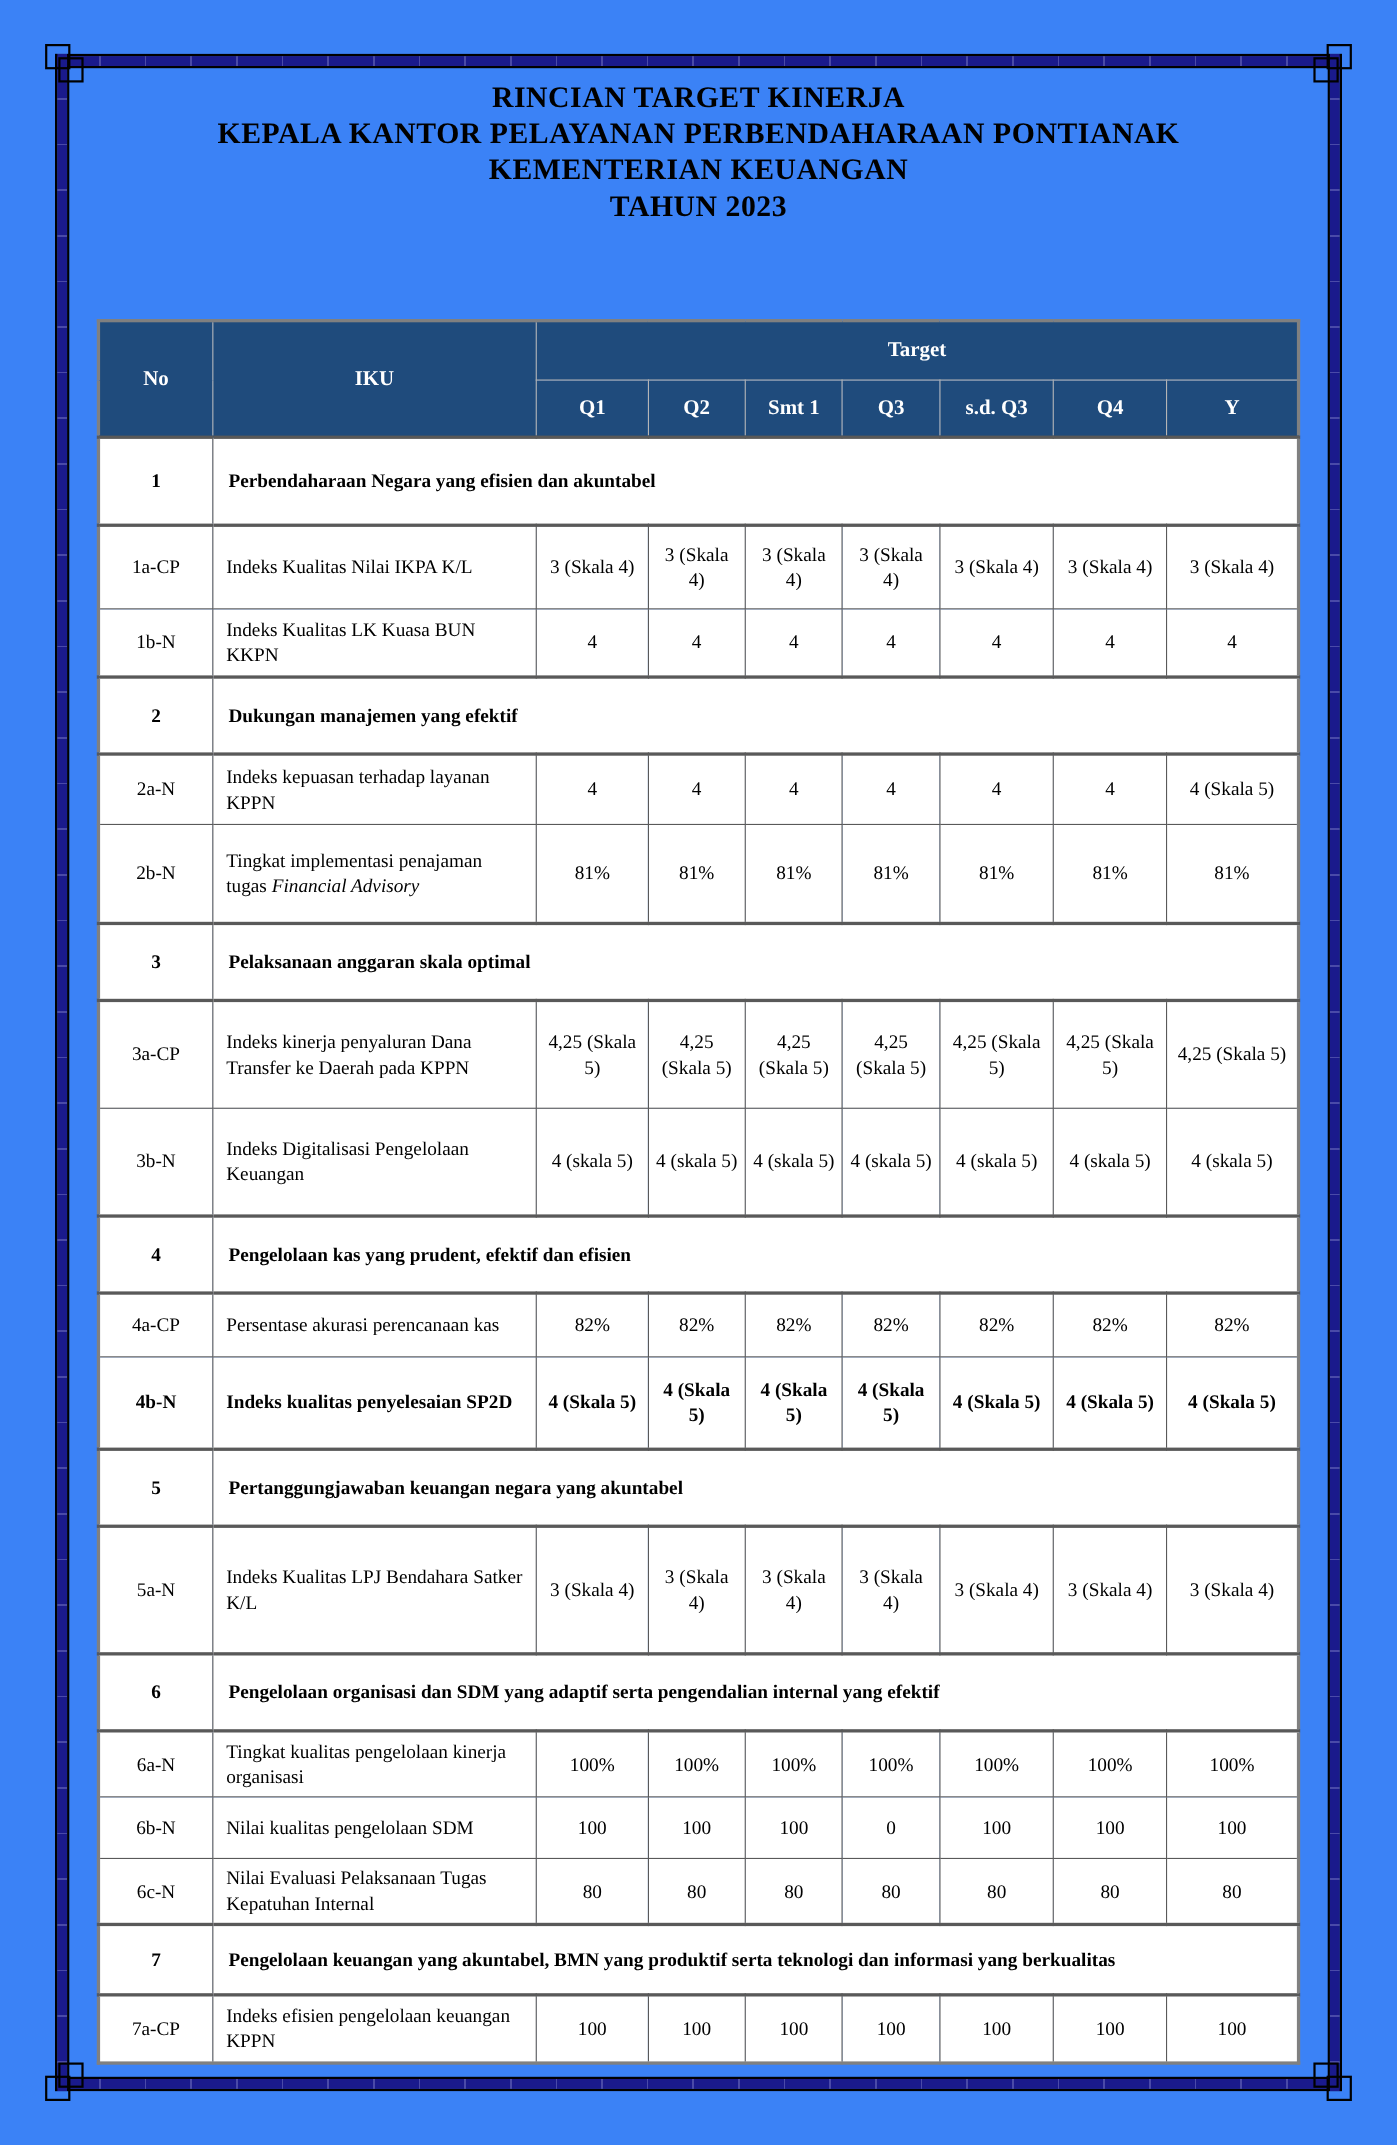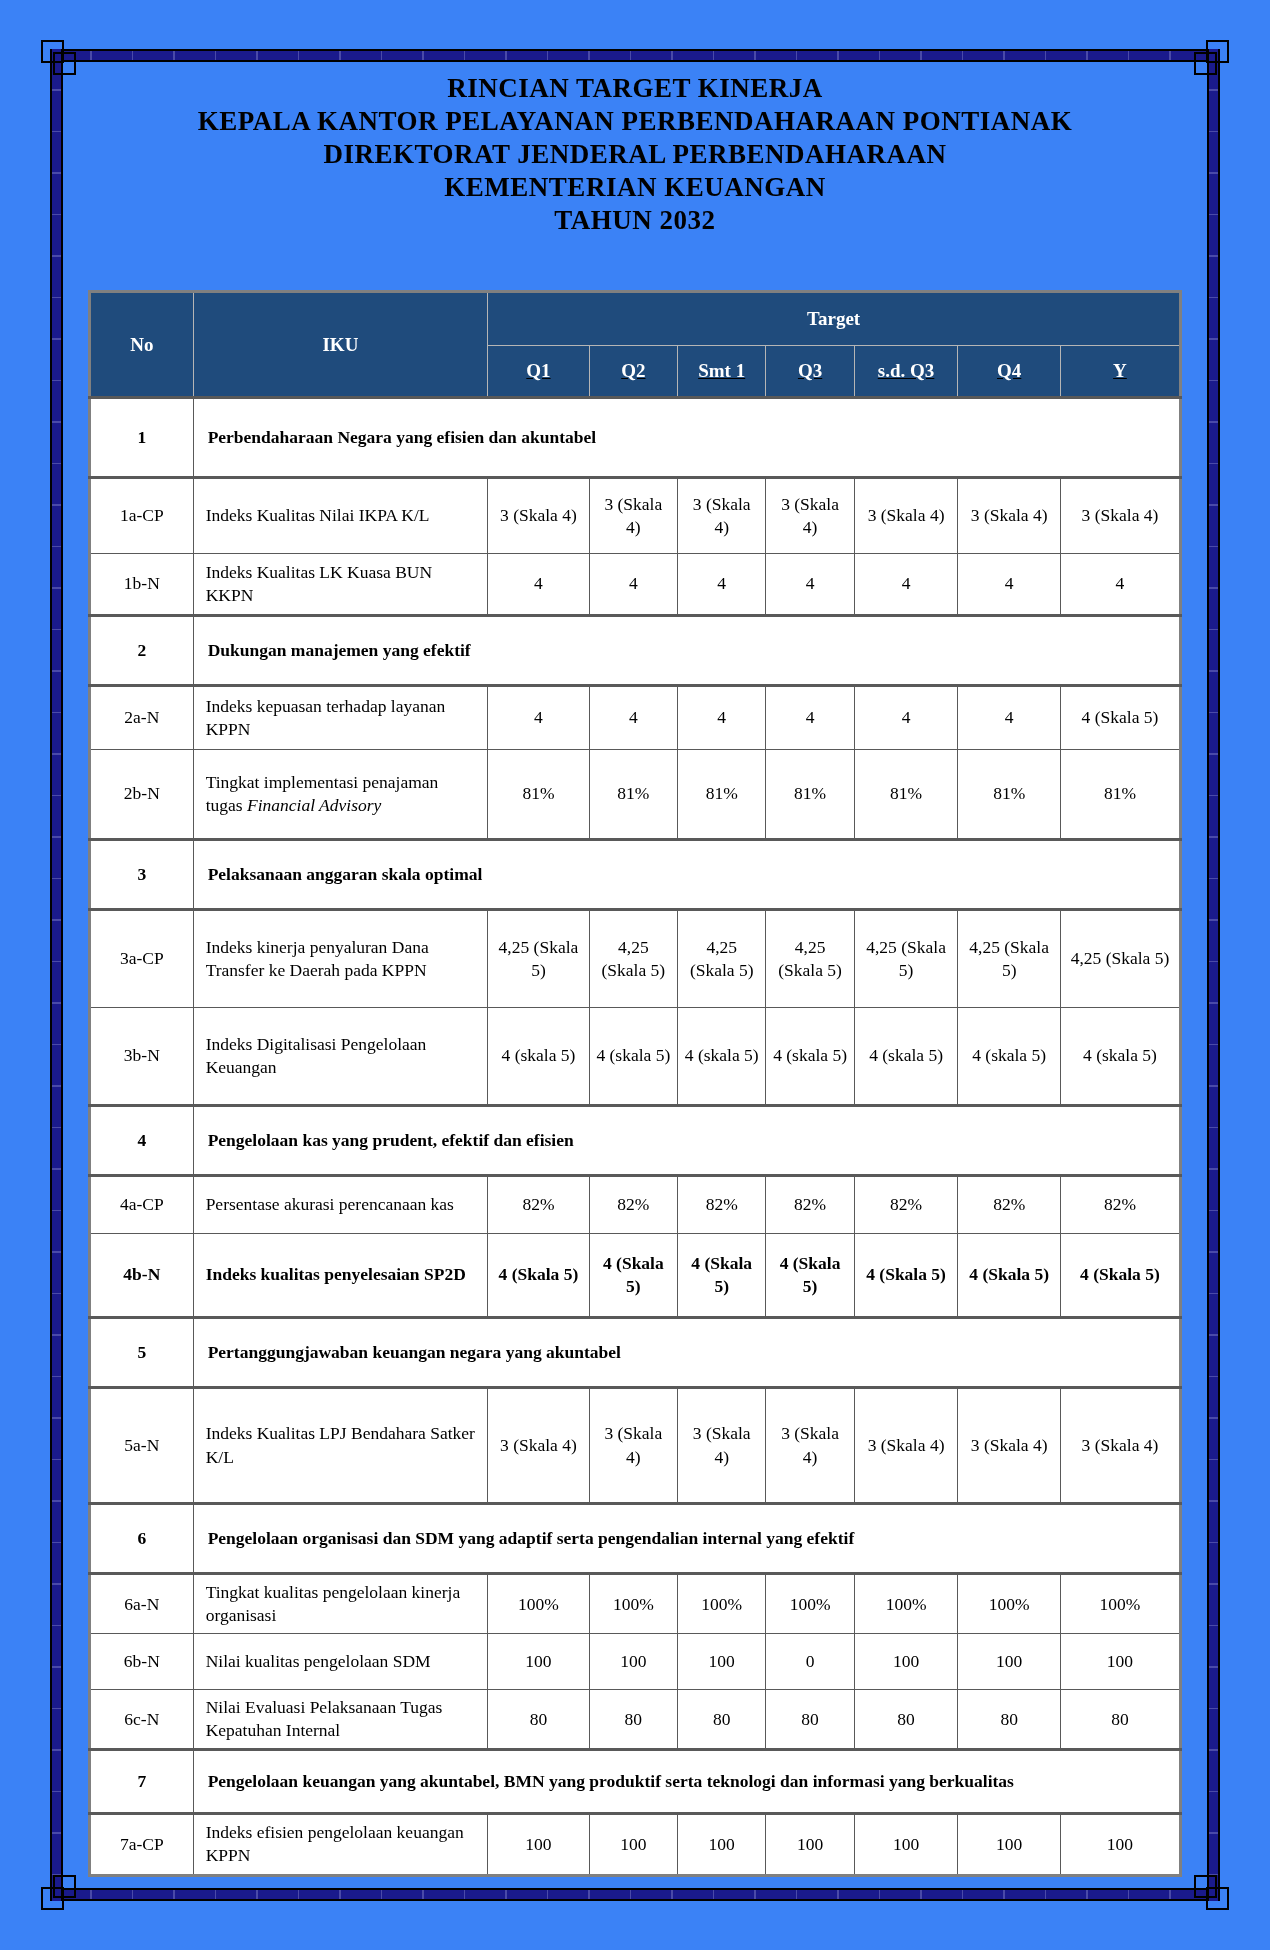--- a/index.html
+++ b/index.html
@@ -48,21 +48,21 @@
   }
 
   
   .table-wrap{position:absolute;left:88px;top:290px;width:1094px;}
   table{width:100%;border-collapse:collapse;table-layout:fixed;border:3px solid #808080;}
   thead th{
     background:var(--header-bg);color:#fff;font-weight:bold;font-size:19px;
     border:1.5px solid #b5b5b5;text-align:center;vertical-align:middle;padding:4px;
   }
   thead tr:nth-child(1){height:54px;}
-  thead tr:nth-child(2){height:52px;text-decoration:underline;}
+  thead tr:nth-child(2){height:52px;}
   tbody td{
     border:1.5px solid var(--cell-border);
     font-size:17.5px;line-height:1.32;vertical-align:middle;background:#fff;
   }
   td.no-cell{text-align:center;padding:4px;}
   td.iku-cell{text-align:left;padding:6px 10px 6px 12px;}
   td.val-cell{text-align:center;padding:4px 6px;}
   tr.section td{font-weight:bold;border-top:3px solid var(--cell-border);border-bottom:3px solid var(--cell-border);}
   tr.section td.section-cell{text-align:left;padding:8px 14px;}
   
@@ -109,23 +109,22 @@
       <div class="sq sq-b"></div>
     </div>
   <div class="corner corner-br">
       <div class="sq sq-a"></div>
       <div class="sq sq-b"></div>
     </div>
 
   <div class="title-block">
     <div>RINCIAN TARGET KINERJA</div>
     <div>KEPALA KANTOR PELAYANAN PERBENDAHARAAN PONTIANAK</div>
-    <div>DIREKTORAT JENDERAL PERBENDAHARAAN</div>
     <div>KEMENTERIAN KEUANGAN</div>
-    <div>TAHUN 2032</div>
+    <div>TAHUN 2023</div>
   </div>
 
   <div class="table-wrap">
     <table>
       <colgroup>
         <col style="width:9.5%">
         <col style="width:27%">
         <col style="width:9.3%">
         <col style="width:8.1%">
         <col style="width:8.1%">

